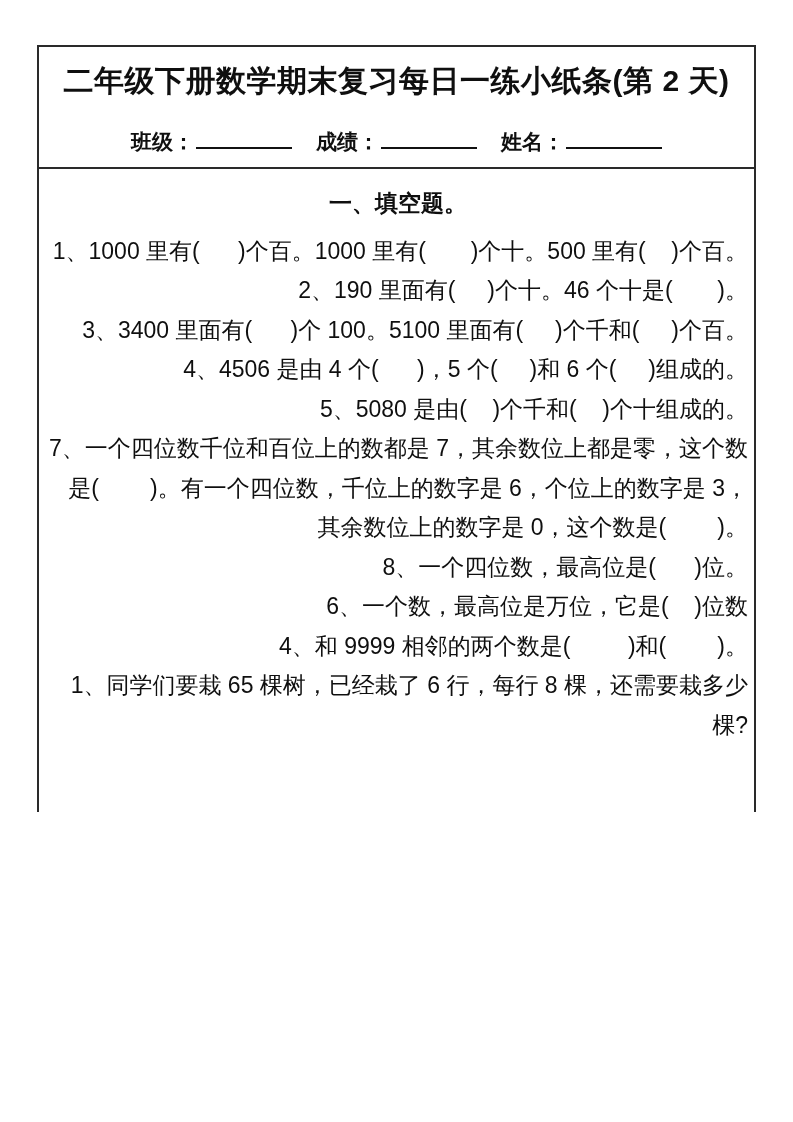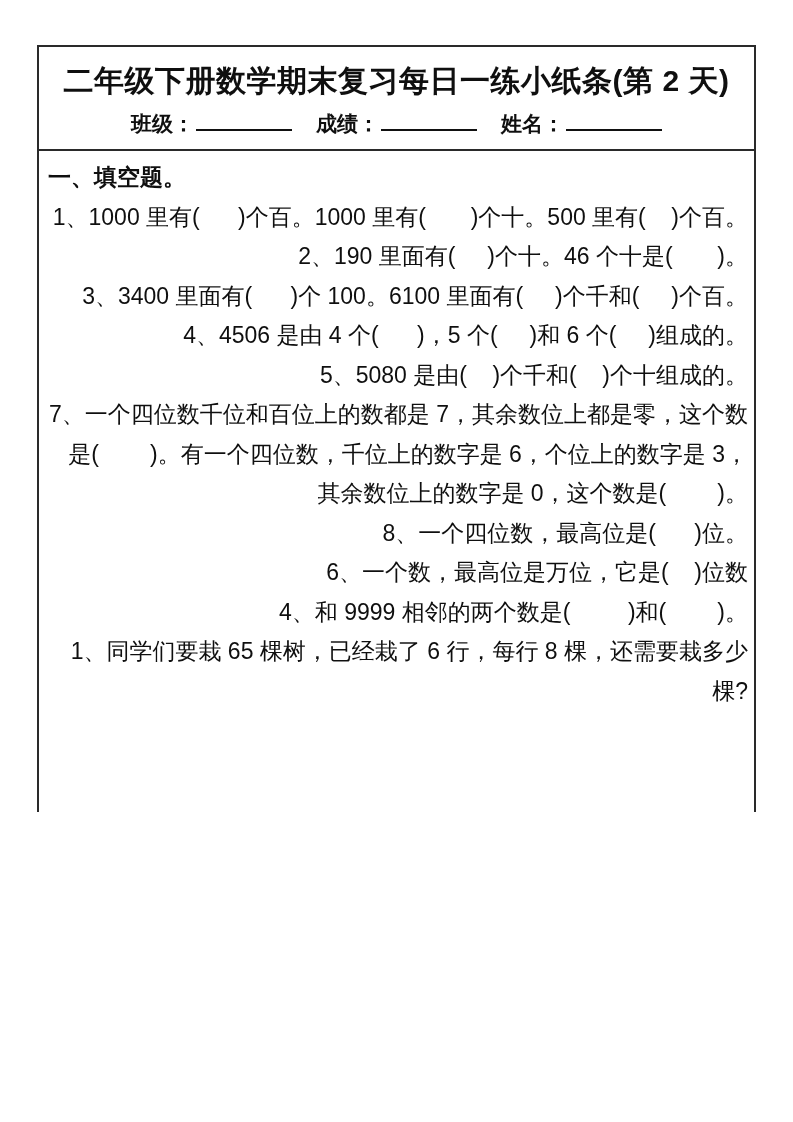--- a/index.html
+++ b/index.html
@@ -42,38 +42,39 @@
   .fields-row {
     display: flex;
     justify-content: center;
     align-items: flex-end;
     gap: 24px;
     margin-top: 10px;
     font-size: 21px;
     line-height: 26px;
     font-weight: bold;
   }
-  .field { white-space: nowrap; }
+  .field { white-space: nowrap; margin-top: 18px; }
   .blank-line {
     display: inline-block;
     width: 96px;
     height: 20px;
     border-bottom: 2px solid #111111;
     vertical-align: baseline;
     margin-left: 2px;
   }
   .sheet-body {
     padding: 7px 6px 0 9px;
     font-size: 23px;
     line-height: 39.5px;
   }
   .section-heading {
-    margin: 0;
+    margin: 8px;
     font-weight: bold;
     white-space: pre-wrap;
+    text-align: center;
   }
   .question {
     margin: 0;
     white-space: pre-wrap;
     word-break: break-all;
     text-align: right;
   }
   .work-gap { margin-top: 80px; }
 </style>
 </head>
@@ -90,21 +91,21 @@
         <span class="field"><span>姓名：</span><span class="blank-line"></span></span>
       </div>
     </div>
 
     <div class="sheet-body">
 
       <p class="section-heading">一、填空题。</p>
 
       <p class="question">1、1000 里有(      )个百。1000 里有(       )个十。500 里有(    )个百。</p>
       <p class="question">2、190 里面有(     )个十。46 个十是(       )。</p>
-      <p class="question">3、3400 里面有(      )个 100。6100 里面有(     )个千和(     )个百。</p>
+      <p class="question">3、3400 里面有(      )个 100。5100 里面有(     )个千和(     )个百。</p>
       <p class="question">4、4506 是由 4 个(      )，5 个(     )和 6 个(     )组成的。</p>
       <p class="question">5、5080 是由(    )个千和(    )个十组成的。</p>
       <p class="question">7、一个四位数千位和百位上的数都是 7，其余数位上都是零，这个数是(        )。有一个四位数，千位上的数字是 6，个位上的数字是 3，其余数位上的数字是 0，这个数是(        )。</p>
       <p class="question">8、一个四位数，最高位是(      )位。</p>
       <p class="question">6、一个数，最高位是万位，它是(    )位数</p>
       <p class="question">4、和 9999 相邻的两个数是(         )和(        )。</p>
 
 
       <p class="question">1、同学们要栽 65 棵树，已经栽了 6 行，每行 8 棵，还需要栽多少棵?</p>
 

